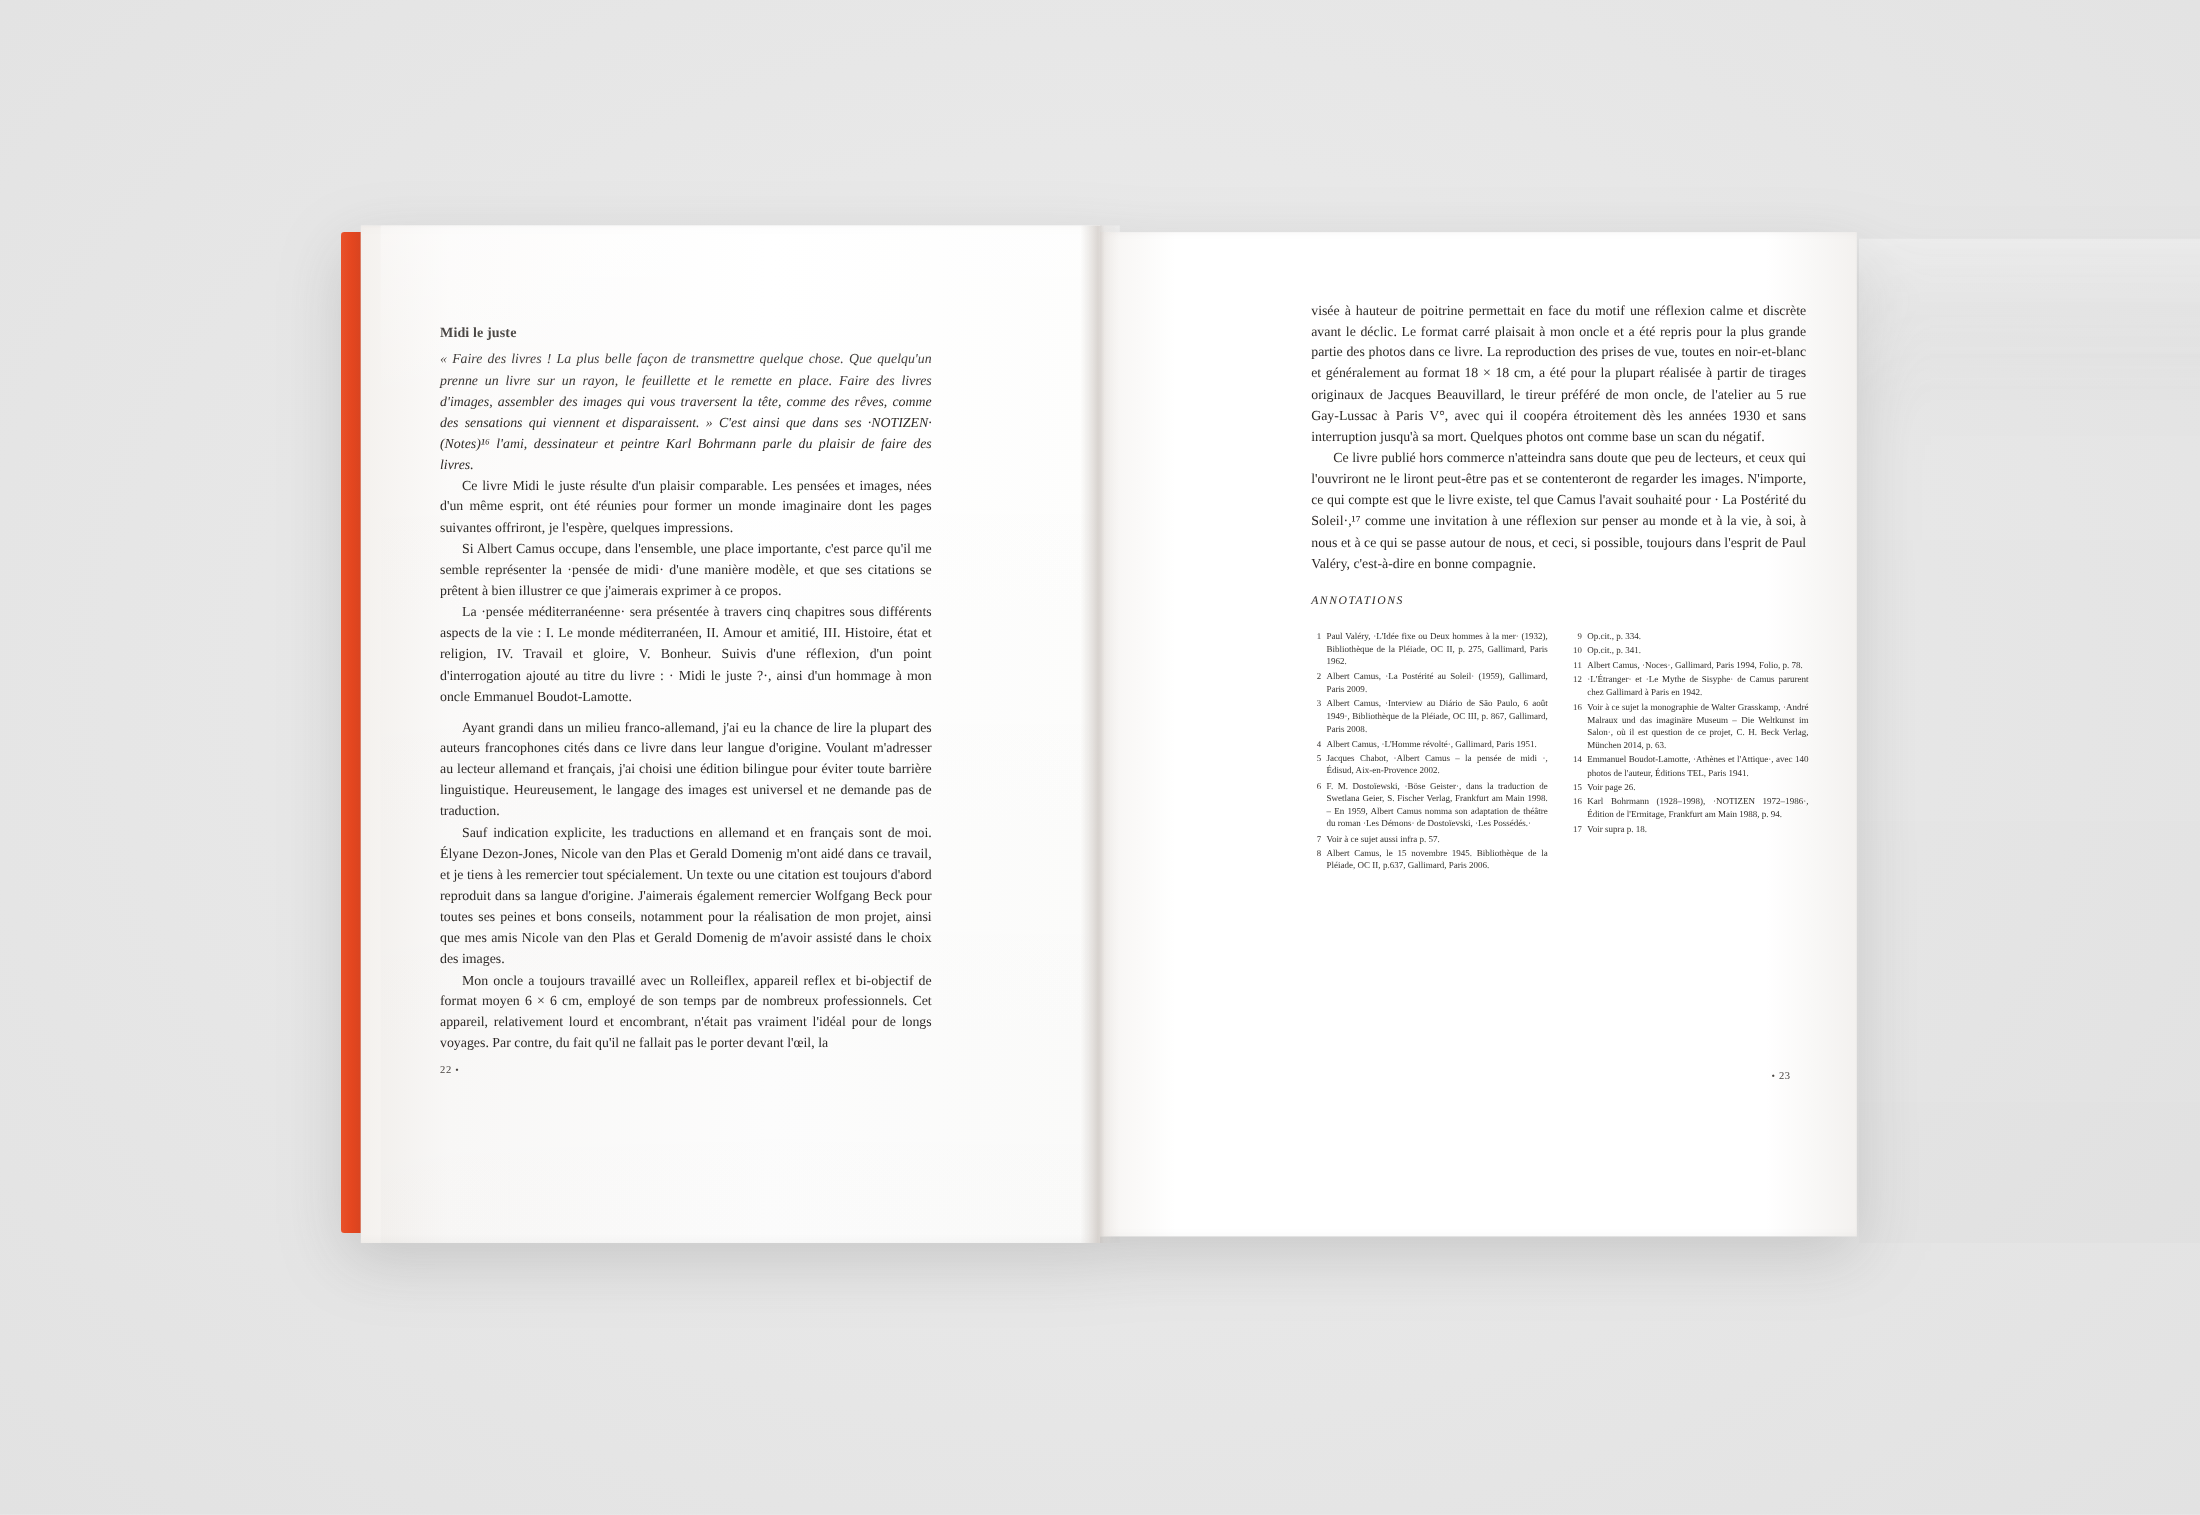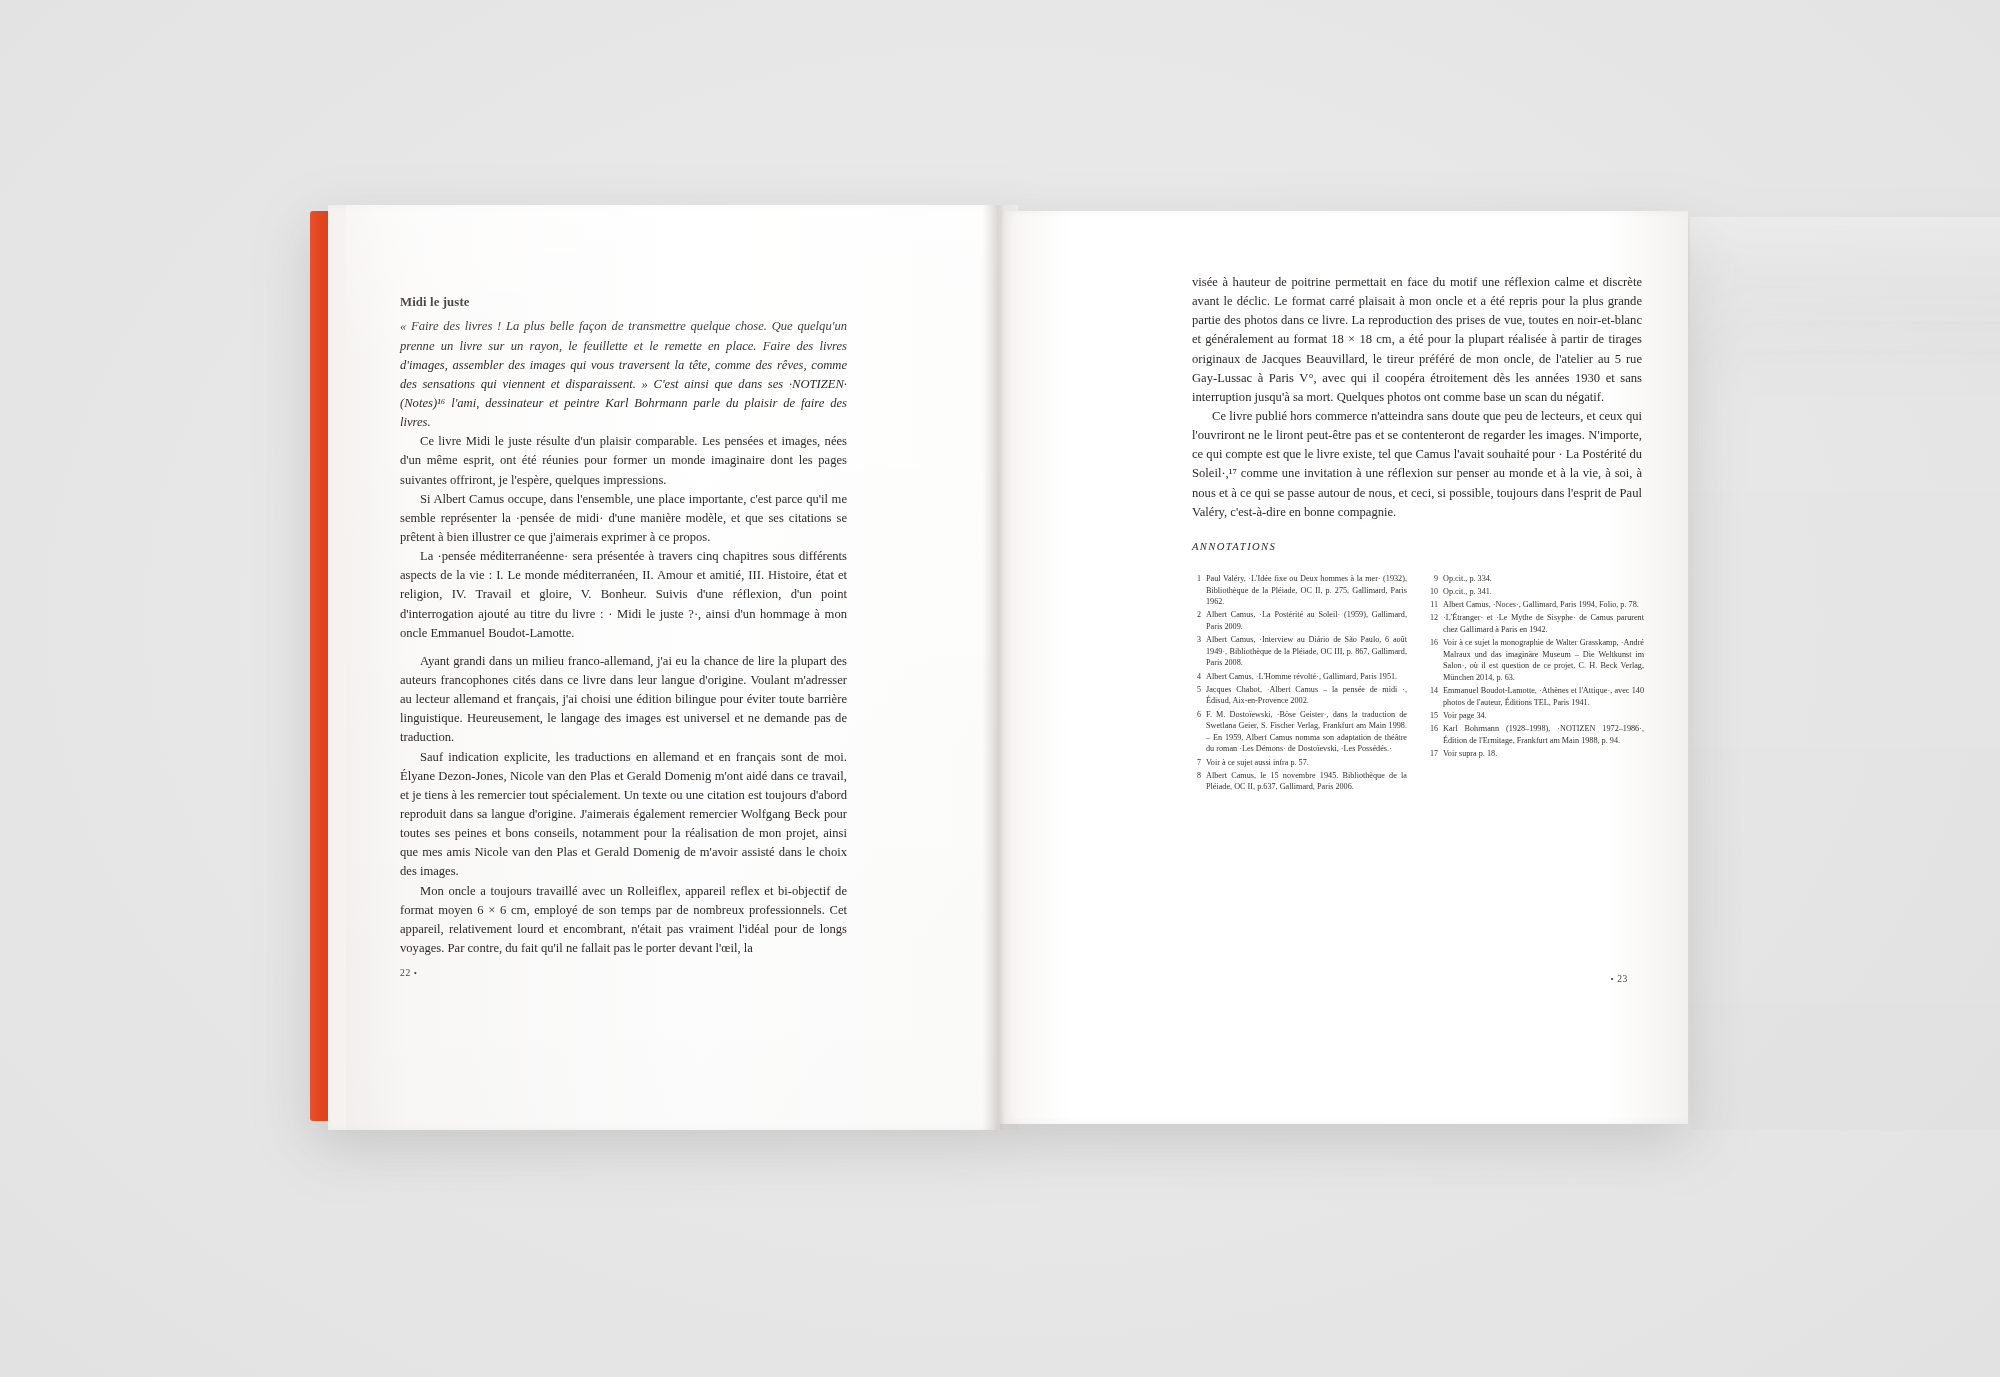--- a/index.html
+++ b/index.html
@@ -289,21 +289,21 @@
           <div class="note">
             <span class="note-num">16</span>
             <span class="note-text">Voir à ce sujet la monographie de Walter Grasskamp, ·André Malraux und das imaginäre Museum – Die Weltkunst im Salon·, où il est question de ce projet, C. H. Beck Verlag, München 2014, p. 63.</span>
           </div>
           <div class="note">
             <span class="note-num">14</span>
             <span class="note-text">Emmanuel Boudot-Lamotte, ·Athènes et l'Attique·, avec 140 photos de l'auteur, Éditions TEL, Paris 1941.</span>
           </div>
           <div class="note">
             <span class="note-num">15</span>
-            <span class="note-text">Voir page 34.</span>
+            <span class="note-text">Voir page 26.</span>
           </div>
           <div class="note">
             <span class="note-num">16</span>
             <span class="note-text">Karl Bohrmann (1928–1998), ·NOTIZEN 1972–1986·, Édition de l'Ermitage, Frankfurt am Main 1988, p. 94.</span>
           </div>
           <div class="note">
             <span class="note-num">17</span>
             <span class="note-text">Voir supra p. 18.</span>
           </div>
         </div>

